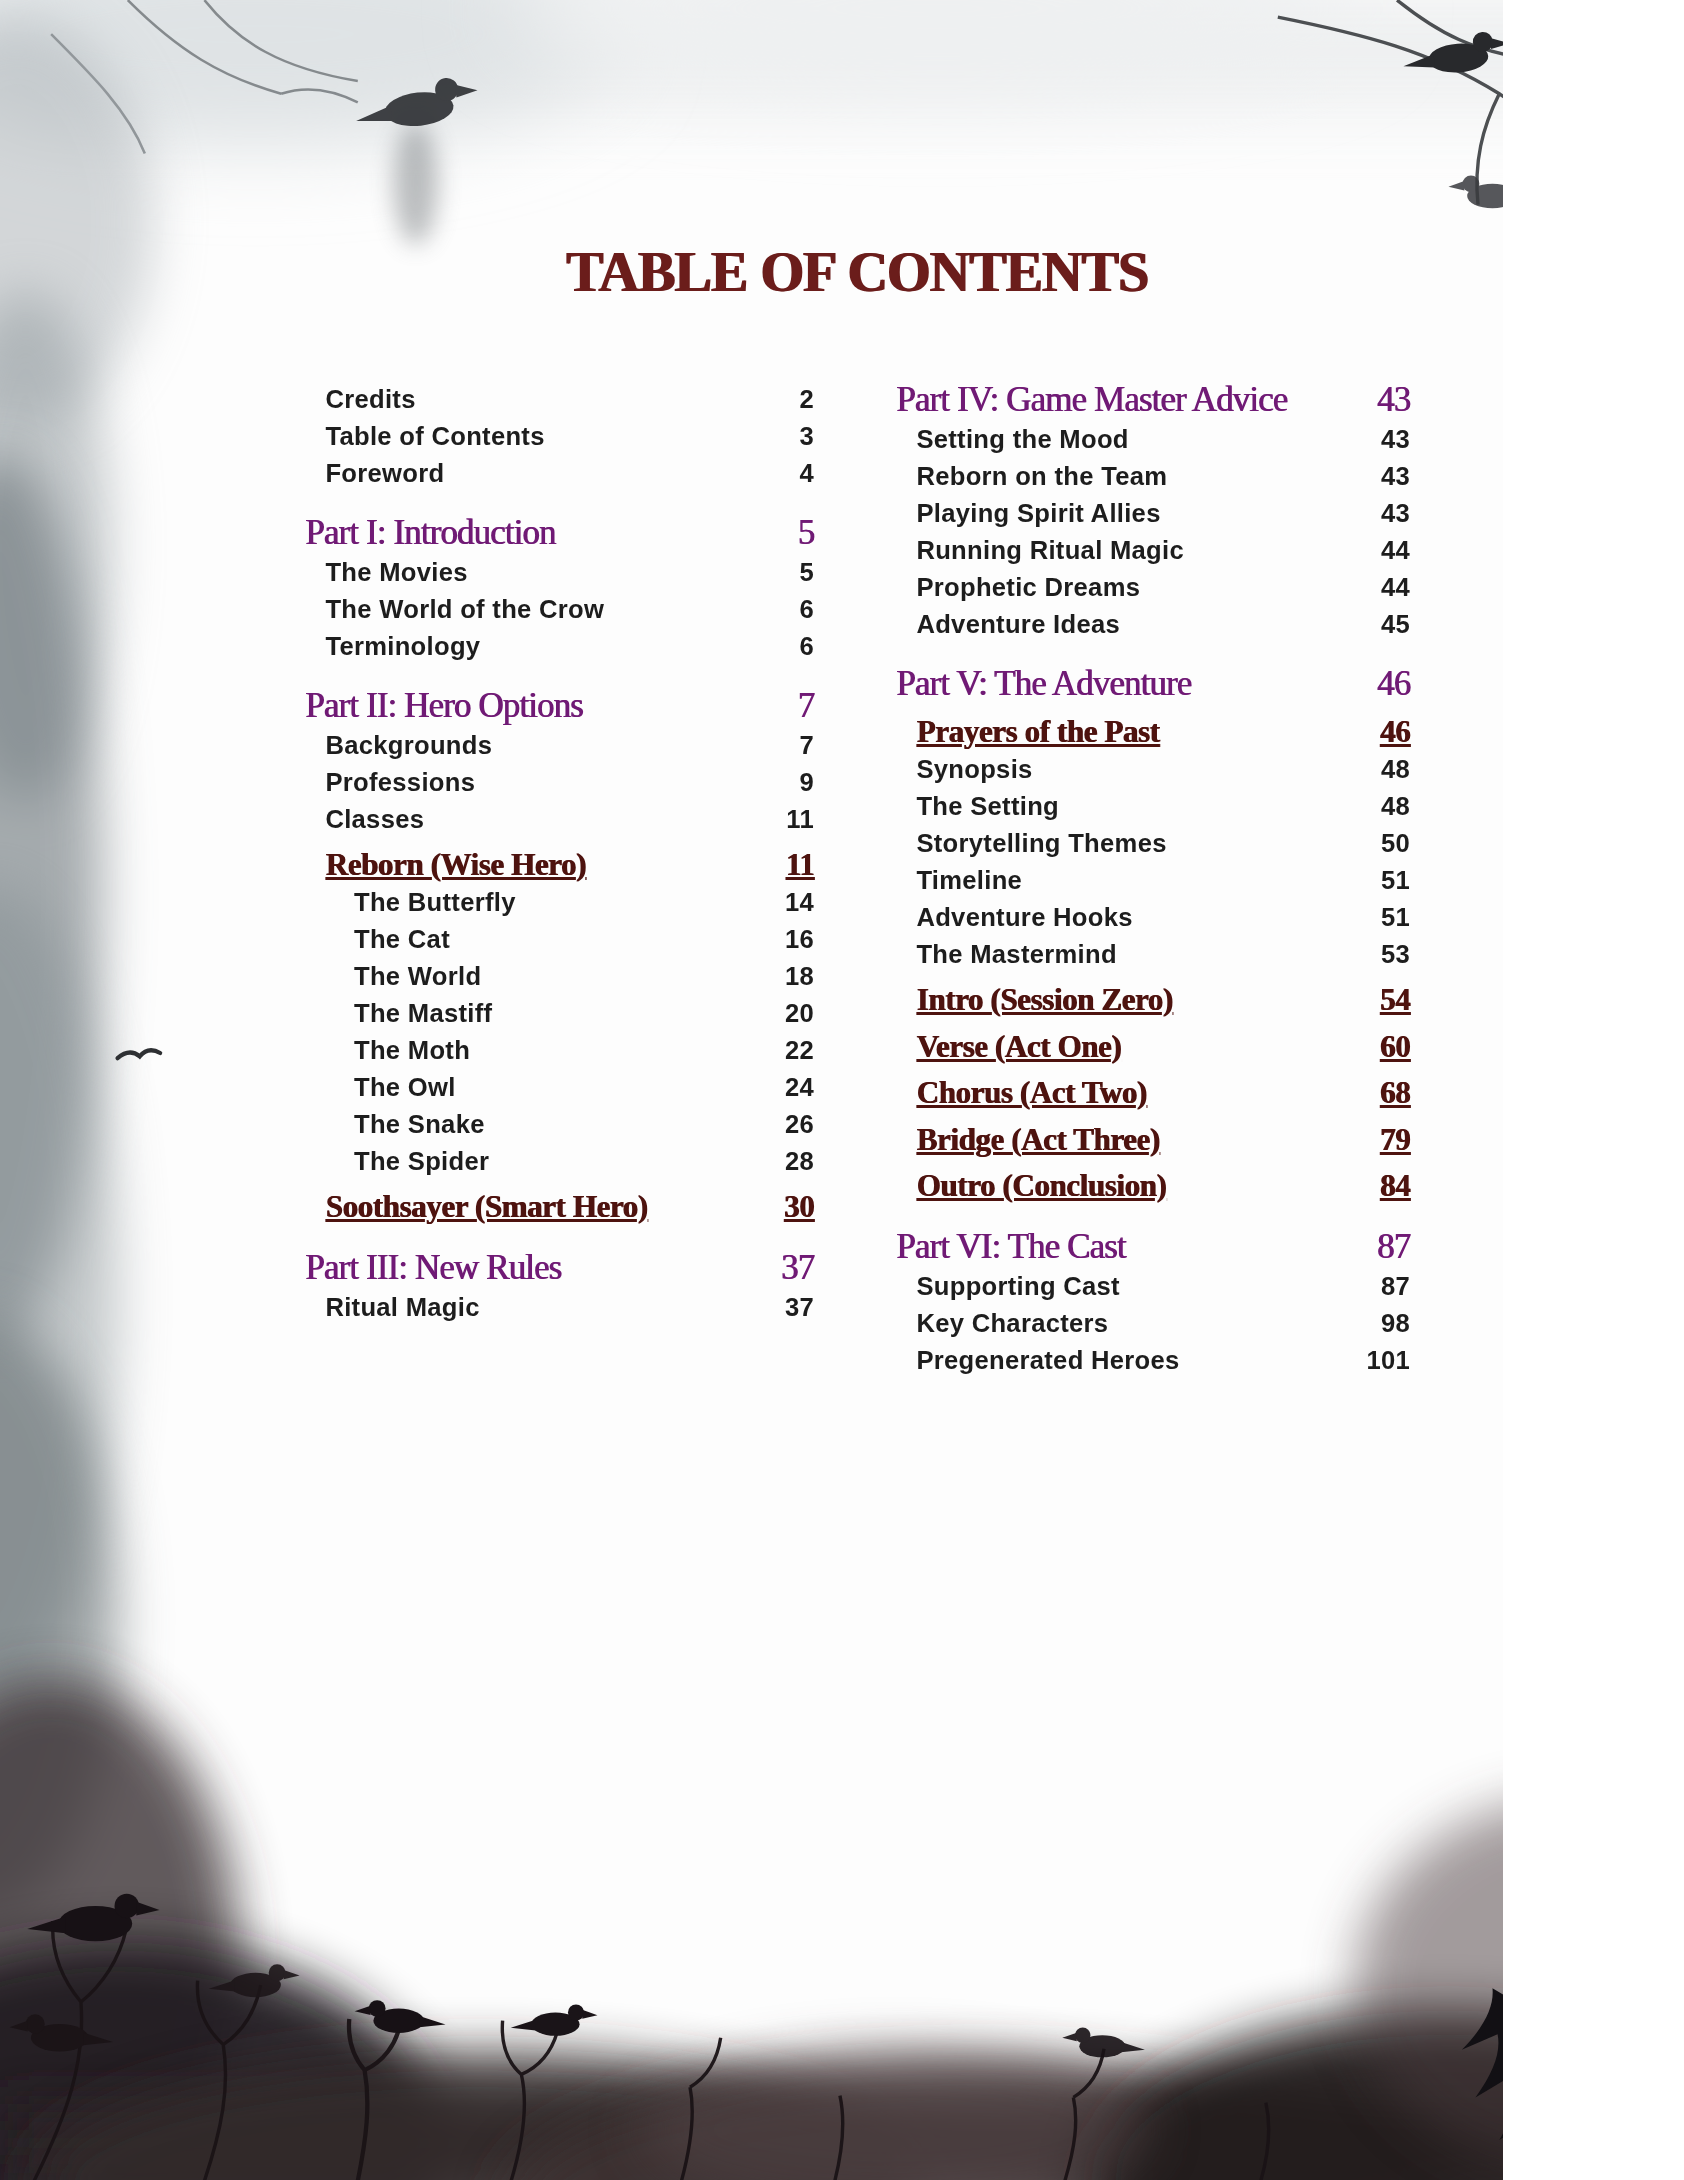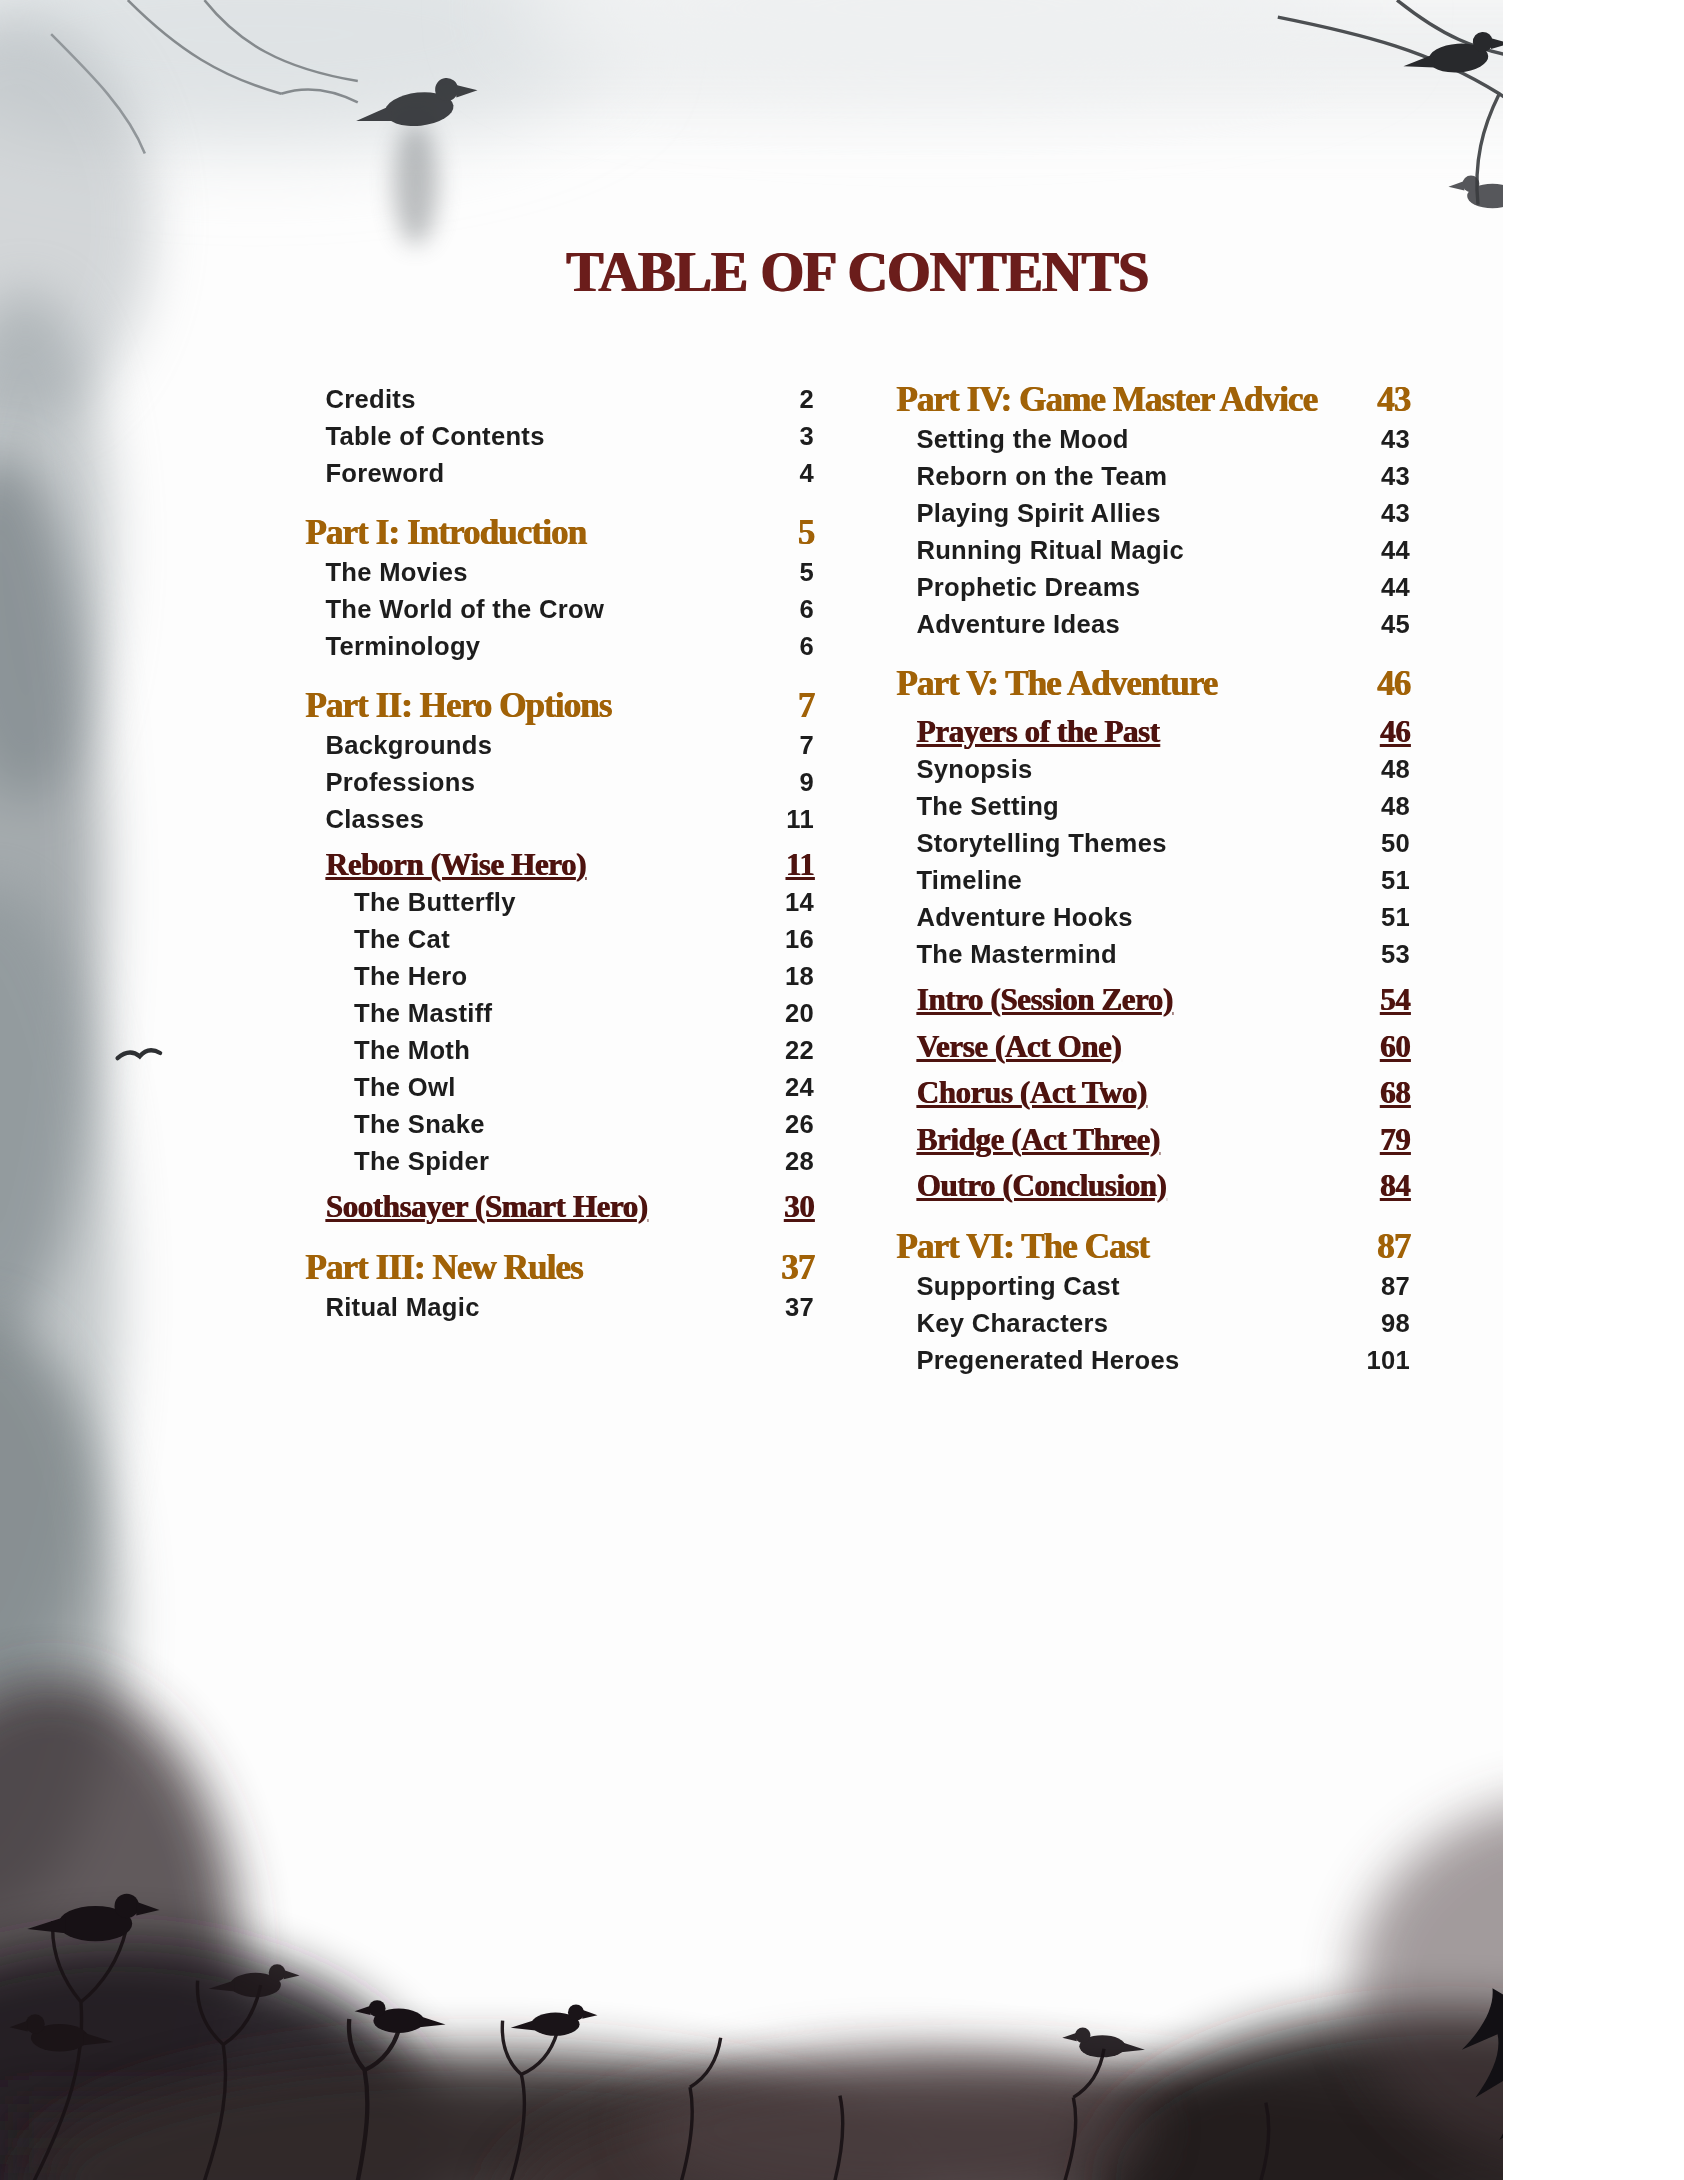--- a/index.html
+++ b/index.html
@@ -27,22 +27,22 @@
   .row .pg{margin-left:auto;}
   .row .lbl{white-space:nowrap;}
   .plain{
     height:37px;
     font-weight:700;font-size:25.6px;line-height:31.5px;
     color:#1d1d1d;letter-spacing:0.3px;
   }
   .part{
     height:40px;margin-top:22px;
     font-family:"Liberation Serif","DejaVu Serif",serif;
-    font-weight:700;font-size:35px;line-height:37px;
-    color:#a16207;letter-spacing:-0.9px;
+    font-weight:400;font-size:35px;line-height:37px;
+    color:#701a75;letter-spacing:-0.9px;
     text-shadow:0.9px 0 0 currentColor;
   }
   .red{
     height:38px;margin-top:8.5px;
     font-family:"Liberation Serif","DejaVu Serif",serif;
     font-weight:700;font-size:31px;line-height:34px;
     color:#4e130f;letter-spacing:-0.4px;
     text-shadow:0.9px 0 0 currentColor;
     text-decoration:underline;
   }
@@ -230,21 +230,21 @@
       </div>
       <div class="row plain ind2">
         <span class="lbl">The Butterfly</span>
         <span class="pg">14</span>
       </div>
       <div class="row plain ind2">
         <span class="lbl">The Cat</span>
         <span class="pg">16</span>
       </div>
       <div class="row plain ind2">
-        <span class="lbl">The Hero</span>
+        <span class="lbl">The World</span>
         <span class="pg">18</span>
       </div>
       <div class="row plain ind2">
         <span class="lbl">The Mastiff</span>
         <span class="pg">20</span>
       </div>
       <div class="row plain ind2">
         <span class="lbl">The Moth</span>
         <span class="pg">22</span>
       </div>

